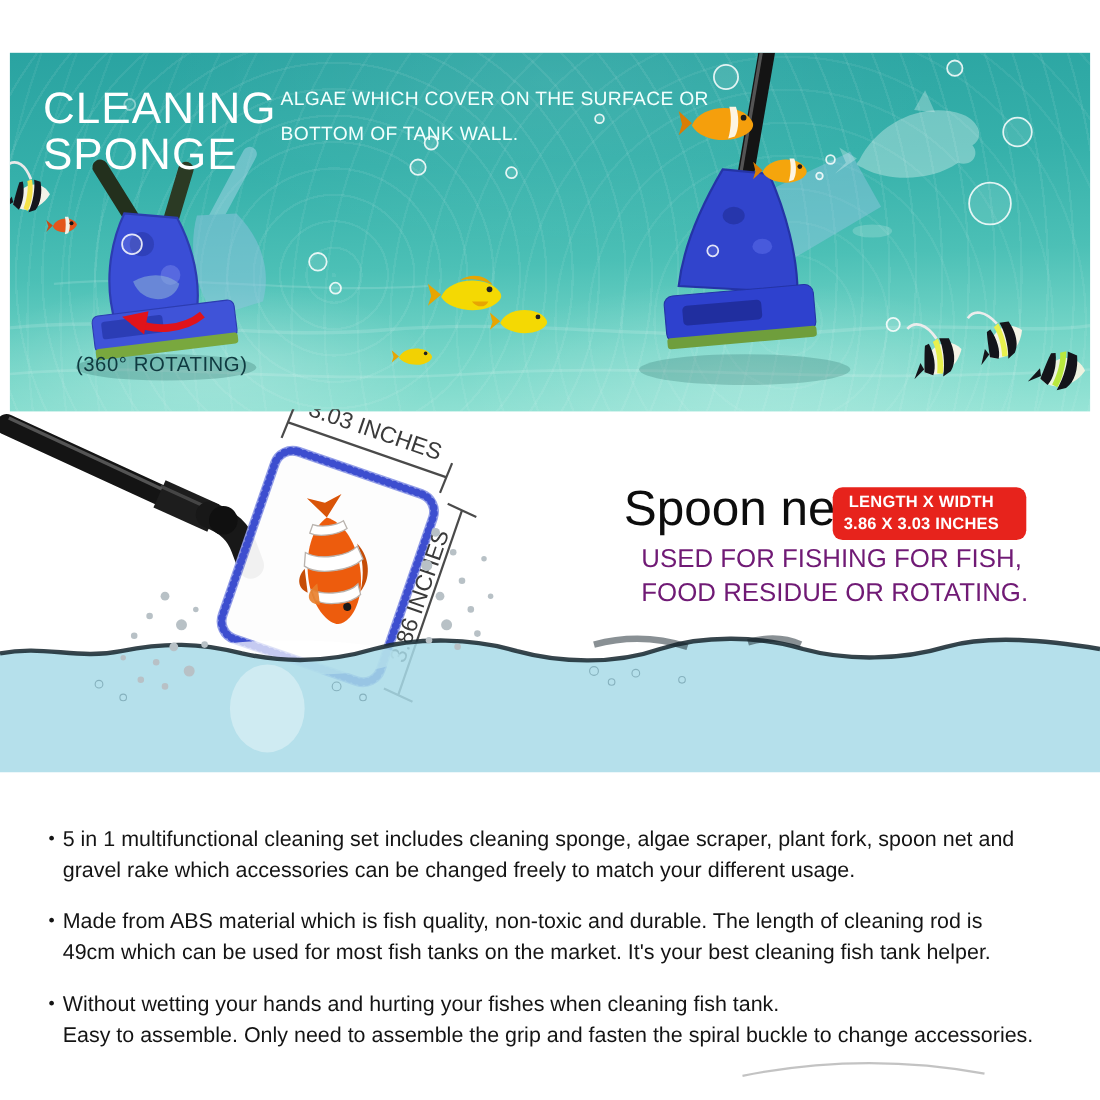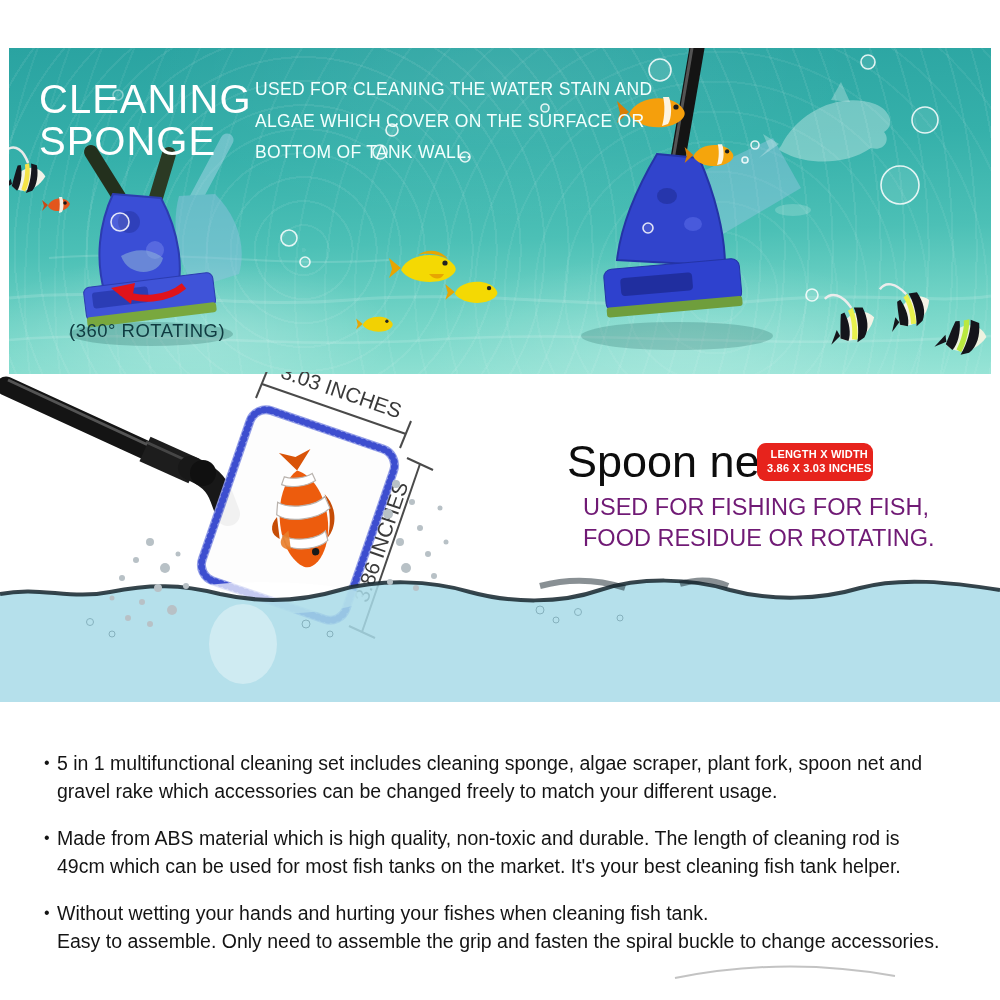--- a/index.html
+++ b/index.html
@@ -21,21 +21,21 @@
     font-size:40px;font-weight:500;line-height:1.05;letter-spacing:1px;}
   .banner-desc{position:absolute;left:246px;top:26px;color:#f2fffd;font-size:17.5px;
     line-height:1.8;letter-spacing:.3px;font-weight:400;}
   .rotating-label{position:absolute;left:60px;top:272px;color:#0f3a40;font-size:18.5px;
     font-weight:500;letter-spacing:.5px;text-align:right;}
 
   
   .mid-svg{position:absolute;left:0;top:372px;}
   .spoon-title{position:absolute;left:567px;top:436px;color:#0d0d0d;font-size:45px;font-weight:500;}
   .spoon-badge{position:absolute;left:757px;top:443px;background:#e7231c;color:#fff;
-    border-radius:9px;padding:4px 1px 5px 10px;font-size:11px;font-weight:bold;
+    border-radius:9px;padding:4px 25px 5px 10px;font-size:15px;font-weight:bold;
     line-height:1.3;text-align:center;letter-spacing:.2px;}
   .spoon-desc{position:absolute;left:583px;top:492px;color:#701a75;font-size:23.5px;line-height:1.32;}
 
   
   .features{position:absolute;left:44px;top:749px;width:922px;color:#141414;
     font-size:19.5px;line-height:28px;}
   .bullet{position:relative;padding-left:13px;margin-bottom:19px;}
   .bullet .dot{position:absolute;left:0;top:0;font-size:16px;}
   .arc-deco{position:absolute;left:660px;top:952px;}
 </style>
@@ -195,21 +195,20 @@
         <circle cx="736" cy="112" r="3"></circle>
           <circle cx="109" cy="47" r="5" opacity=".5"></circle>
       </g>
     </svg>
 
     <div class="banner-title">
       <div>CLEANING</div>
       <div>SPONGE</div>
     </div>
     <div class="banner-desc">
-      <div>USED FOR CLEANING THE WATER STAIN AND</div>
       <div>ALGAE WHICH COVER ON THE SURFACE OR</div>
       <div>BOTTOM OF TANK WALL.</div>
     </div>
     <div class="rotating-label">(360° ROTATING)</div>
   </div>
 
   <svg class="mid-svg" width="1000" height="370" viewBox="0 0 1000 370">
 
     <g>
       <line x1="6" y1="14" x2="150" y2="80" stroke="#141414" stroke-width="19" stroke-linecap="round"></line>
@@ -314,21 +313,21 @@
   </div>
 
   <div class="features">
     <div class="bullet">
       <span class="dot">•</span>
       <div>5 in 1 multifunctional cleaning set includes cleaning sponge, algae scraper, plant fork, spoon net and</div>
       <div>gravel rake which accessories can be changed freely to match your different usage.</div>
     </div>
     <div class="bullet">
       <span class="dot">•</span>
-      <div>Made from ABS material which is high quality, non-toxic and durable. The length of cleaning rod is</div>
+      <div>Made from ABS material which is fish quality, non-toxic and durable. The length of cleaning rod is</div>
       <div>49cm which can be used for most fish tanks on the market. It's your best cleaning fish tank helper.</div>
     </div>
     <div class="bullet">
       <span class="dot">•</span>
       <div>Without wetting your hands and hurting your fishes when cleaning fish tank.</div>
       <div>Easy to assemble. Only need to assemble the grip and fasten the spiral buckle to change accessories.</div>
     </div>
   </div>
 
   <svg class="arc-deco" width="250" height="45" viewBox="0 0 250 45">

